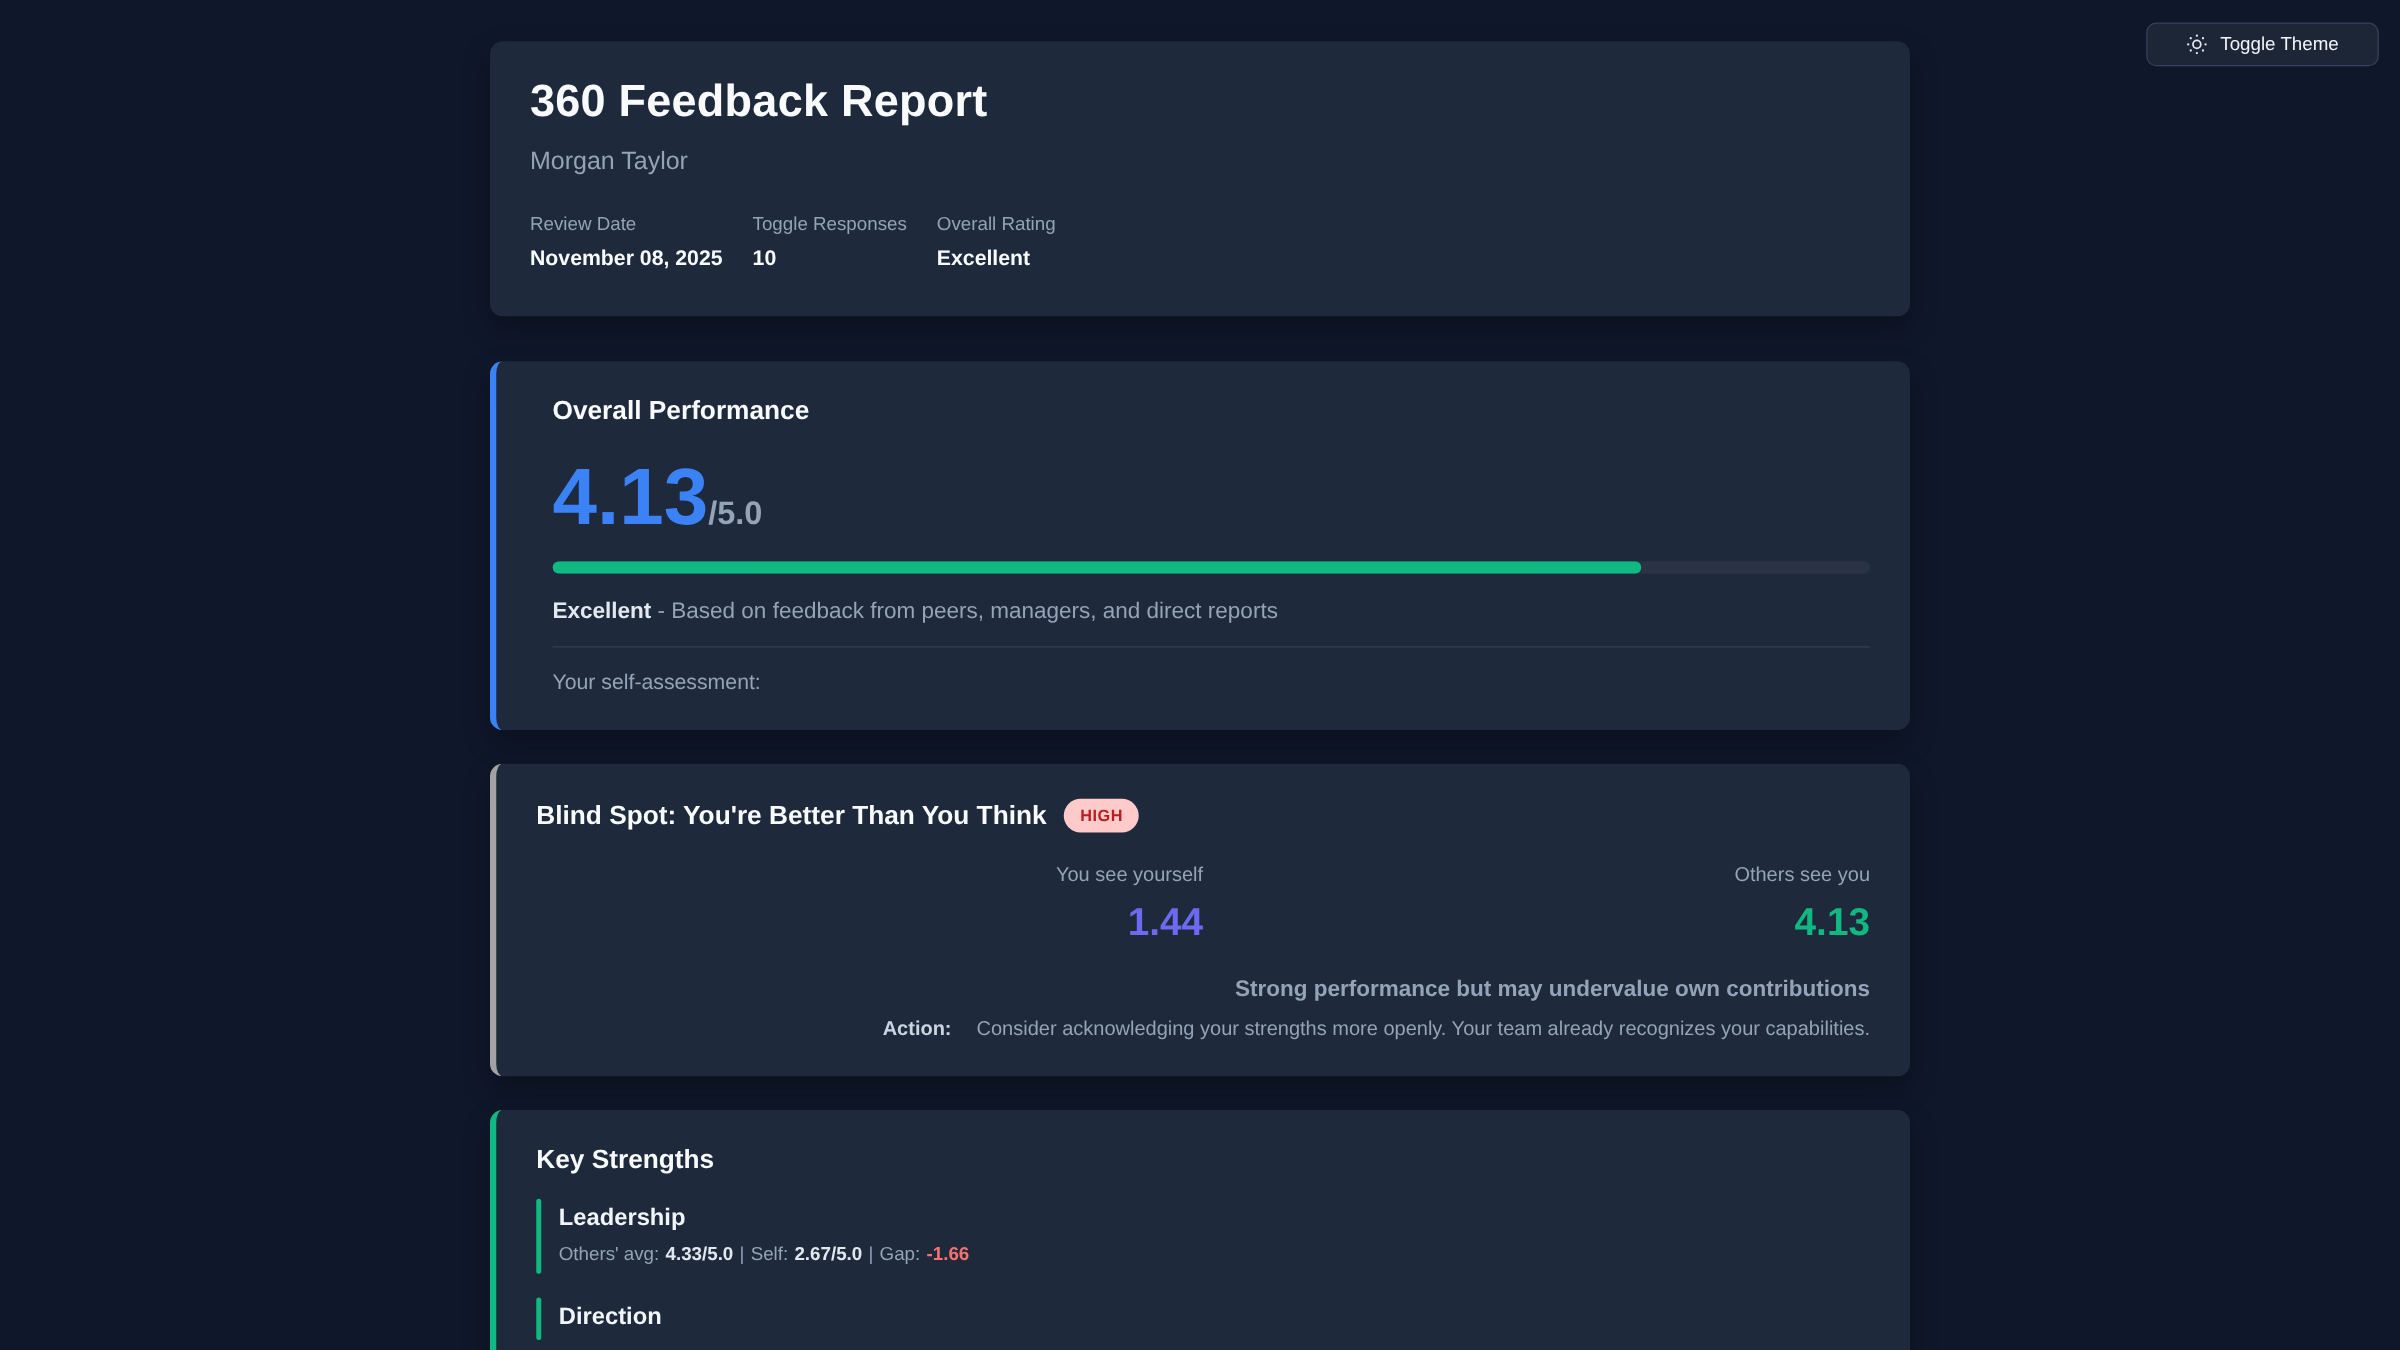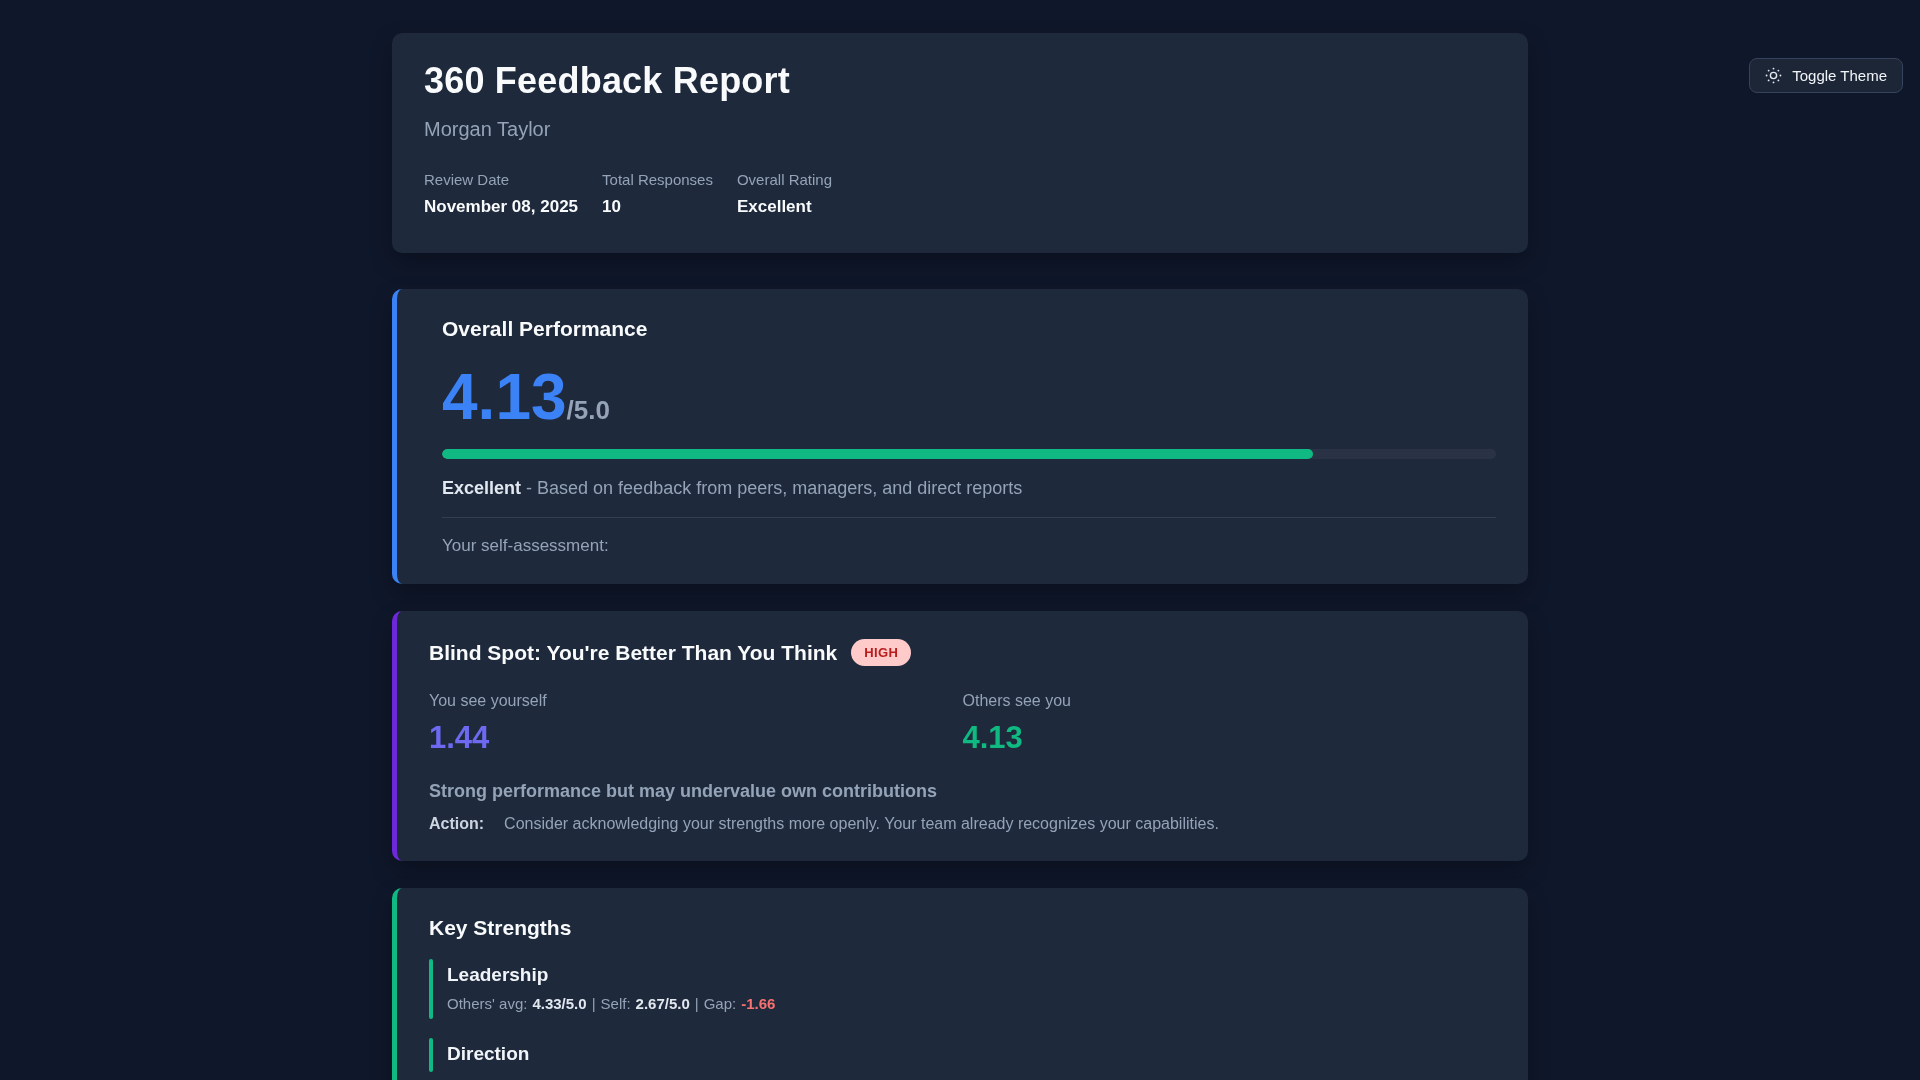--- a/index.html
+++ b/index.html
@@ -12,40 +12,39 @@
     position: relative;
   }
 
   
   .theme-btn {
     position: absolute; top: 18px; right: 17px;
     display: flex; align-items: center; gap: 10px;
     background: #1c2636;
     border: 1px solid #36435c;
     border-radius: 8px;
-    padding: 8px 15px;
+    padding: 8px 31px;
     color: #f1f5f9;
     font-size: 15px;
     cursor: pointer;
-    margin-top: 40px;
   }
   .theme-btn svg { display: block; }
 
   
   .container { width: 1136px; margin: 0 auto; padding-top: 33px; }
 
   .card {
     background: #1e293b;
     border-radius: 10px;
     padding: 28px 32px;
     box-shadow: 0 10px 22px rgba(0,0,0,.28);
     margin-bottom: 27px;
   }
   .card.accent-blue   { border-left: 5px solid #3b82f6; padding-left: 45px; }
-  .card.accent-purple { border-left: 5px solid #6d28d9; }
+  .card.accent-purple { border-left: 5px solid #a3a3a3; text-align: right; }
   .card.accent-green  { border-left: 5px solid #10b981; }
 
   
   .header-card { margin-bottom: 36px; padding: 27px 32px 36px; }
   .page-title { font-size: 36px; font-weight: 700; letter-spacing: .2px; }
   .person-name { font-size: 20px; color: #94a3b8; margin-top: 16px; }
   .meta-row { display: flex; gap: 24px; margin-top: 30px; }
   .meta-label { font-size: 15px; color: #94a3b8; }
   .meta-value { font-size: 17px; font-weight: 700; margin-top: 9px; color: #f8fafc; }
 
@@ -115,21 +114,21 @@
 
   <div class="card header-card">
     <div class="page-title">360 Feedback Report</div>
     <div class="person-name">Morgan Taylor</div>
     <div class="meta-row">
       <div>
         <div class="meta-label">Review Date</div>
         <div class="meta-value">November 08, 2025</div>
       </div>
       <div>
-        <div class="meta-label">Total Responses</div>
+        <div class="meta-label">Toggle Responses</div>
         <div class="meta-value">10</div>
       </div>
       <div>
         <div class="meta-label">Overall Rating</div>
         <div class="meta-value">Excellent</div>
       </div>
     </div>
   </div>
 
   <div class="card accent-blue">

